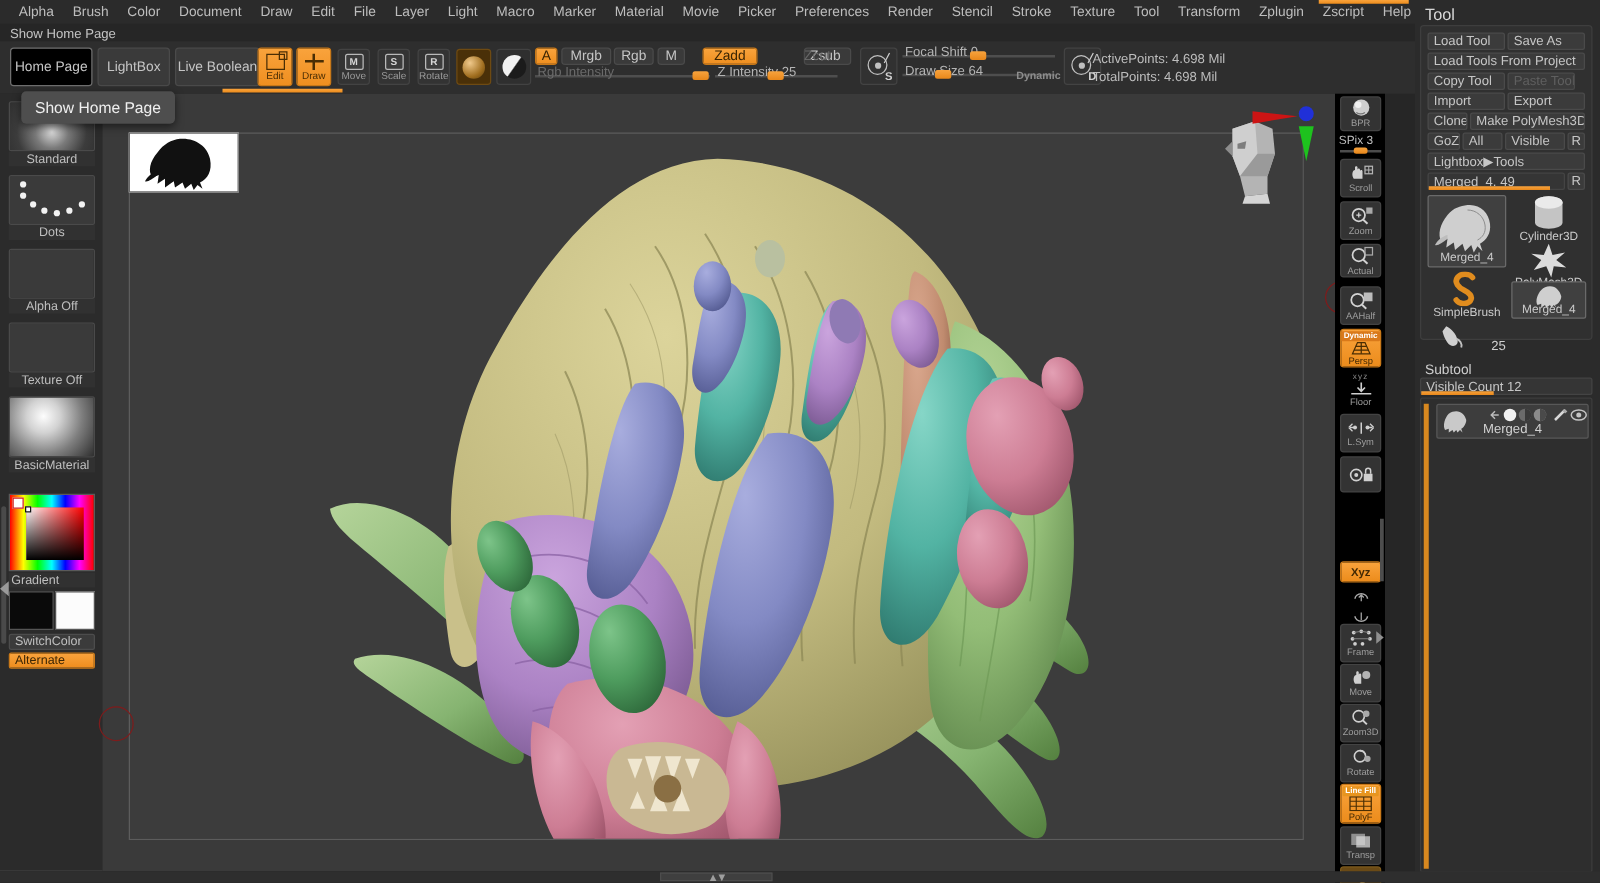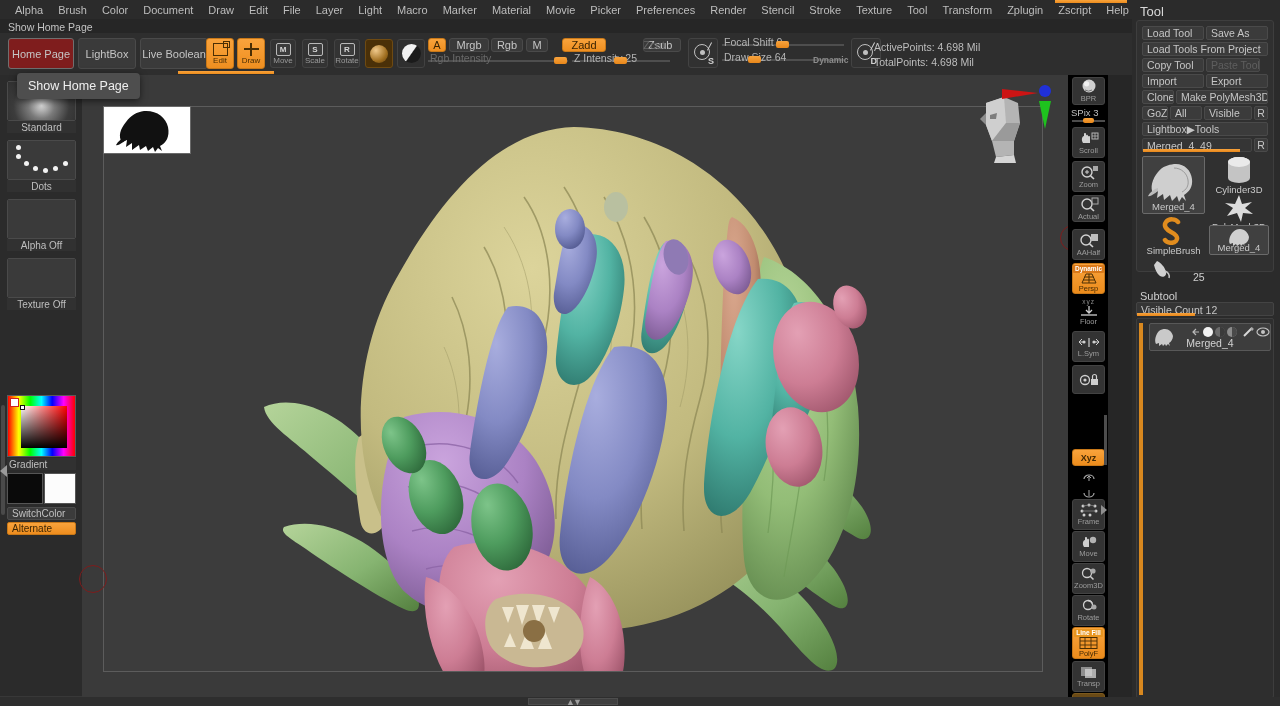--- a/index.html
+++ b/index.html
@@ -40,21 +40,21 @@
   .toolbar {
     position: absolute; top: 33px; left: 0; width: 1280px; height: 42px;
     background: #2e2e2e;
   }
   .tbtn {
     position: absolute; background: #3a3a3a; border: 1px solid #4a4a4a;
     border-radius: 3px; font-size: 11px; color: #c5c5c5;
     display: flex; align-items: center; justify-content: center;
     cursor: default; user-select: none;
   }
-  .tbtn.sel { background: #7f1d1d; border-color: #6f6f6f; }
+  .tbtn.sel { background: #000000; border-color: #6f6f6f; }
   .tbtn.orange {
     background: linear-gradient(#f9a33c, #ef8f20);
     border-color: #c87818; color: #3a2403;
   }
   .icon-btn {
     position: absolute; background: #333; border: 1px solid #434343;
     border-radius: 3px; display: flex; flex-direction: column;
     align-items: center; justify-content: center; cursor: default;
   }
   .icon-btn .ilab { font-size: 8px; color: #9a9a9a; line-height: 8px; }
@@ -539,20 +539,26 @@
       <div class="lcap">Alpha Off</div>
     </div>
 
     <div class="lslot" style="top:183px;">
       <div class="lthumb" style="height:40px;">
         <div class="texture-off"></div>
       </div>
       <div class="lcap">Texture Off</div>
     </div>
 
+    <div class="lslot" style="top:242px;">
+      <div class="lthumb" style="height:49px;">
+        <div class="basicmat"></div>
+      </div>
+      <div class="lcap">BasicMaterial</div>
+    </div>
 
     <div class="colorpicker" style="top:320px;">
       <div class="cp-inner"></div>
       <div class="cp-sel"></div>
       <div class="cp-dot"></div>
     </div>
     <div class="lcap" style="position:absolute; left:7px; top:383px; width:69px; text-align:left; padding-left:2px;">Gradient</div>
 
     <div class="swatch-blk" style="top:398px;"></div>
     <div class="swatch-wht" style="top:398px;"></div>

